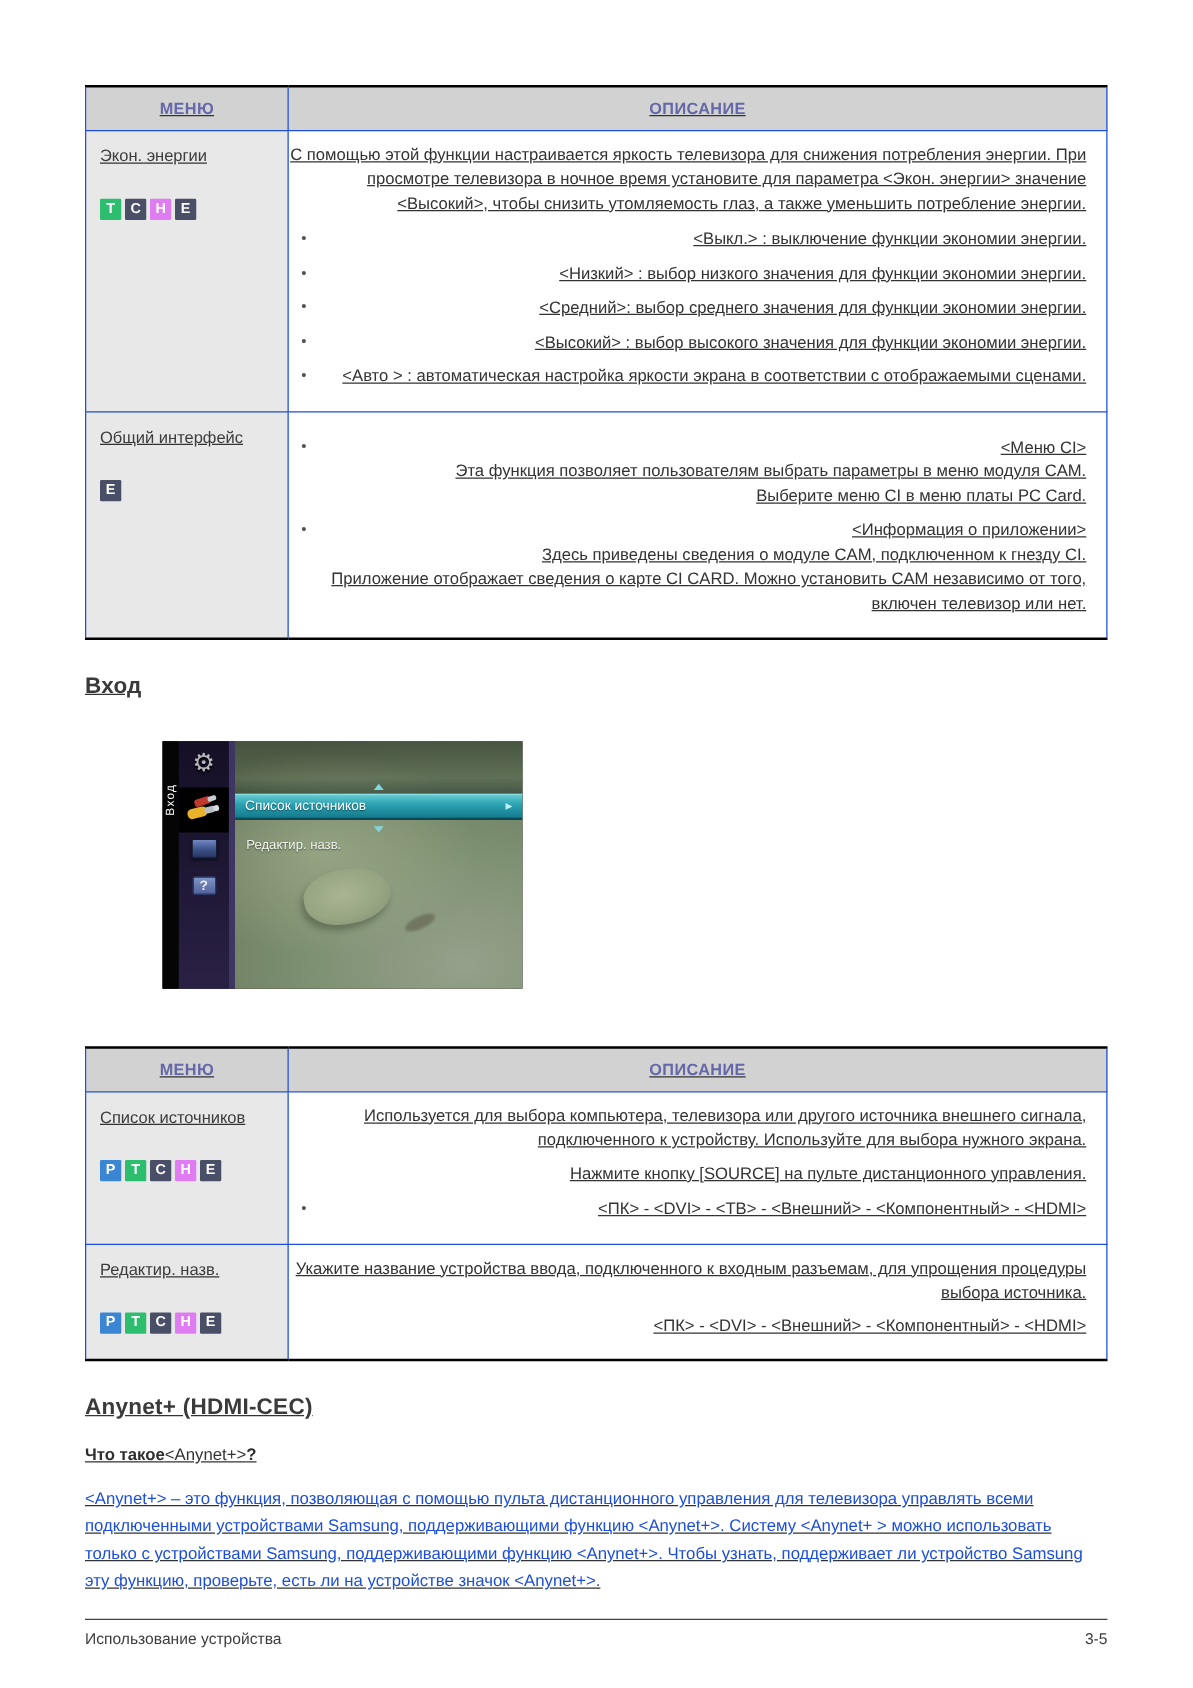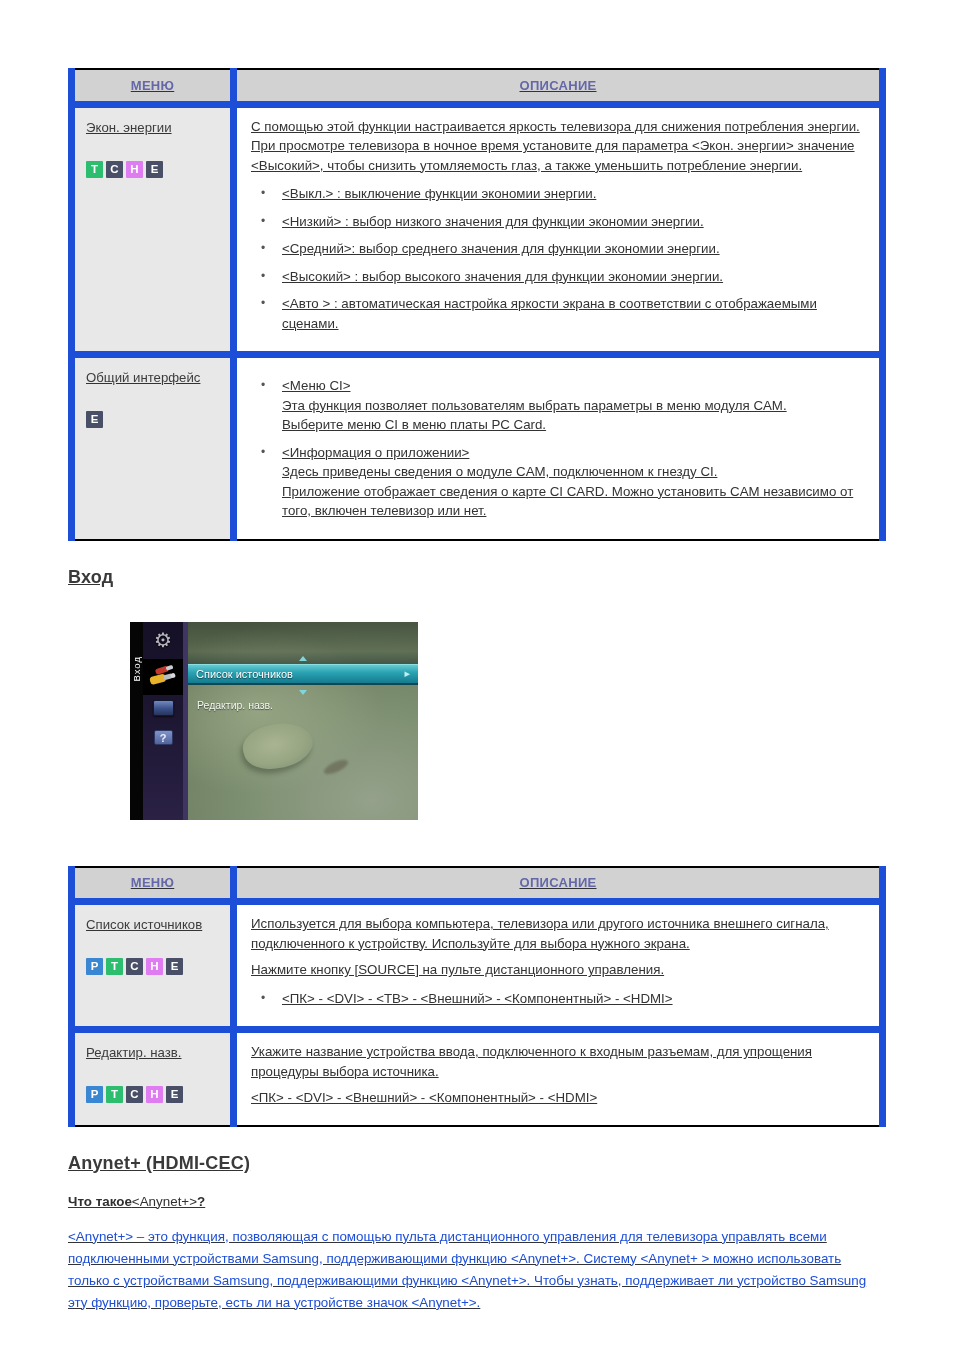--- a/index.html
+++ b/index.html
@@ -14,21 +14,21 @@
   .page { position: absolute; inset: 0; padding: 68px 68px 0 68px; text-decoration: underline; }
 
   
   table.spec-table {
     width: 100%;
     border-collapse: collapse;
     table-layout: fixed;
   }
   table.spec-table col.c-menu { width: 162px; }
   table.spec-table th, table.spec-table td {
-    border: 7px solid #1d4ed8;
+    border: 1px solid #1d4ed8;
   }
   table.spec-table tr.hdr th {
     border-top: 2px solid #000;
     background: #d2d2d2;
     color: #6467a8;
     font-size: 13px;
     font-weight: bold;
     height: 35px;
     text-align: center;
     letter-spacing: 0.3px;
@@ -36,25 +36,26 @@
   table.spec-table tr:last-child td { border-bottom: 2px solid #000; }
   td.menu-cell {
     background: #e8e8e8;
     vertical-align: top;
     padding: 12px 8px 10px 11px;
     font-size: 13.2px;
     color: #3c3c3c;
   }
   td.desc-cell {
     vertical-align: top;
-    padding: 9px 16px 10px 14px;
+    padding: 9px 16px 10px 0;
     font-size: 13.3px;
     line-height: 19.5px;
     color: #333;
     background: #fff;
+    text-align: right;
   }
   .badge-row { margin-top: 26px; }
   .badge {
     display: inline-block;
     width: 17px; height: 17px;
     line-height: 17px;
     margin-right: 3px;
     text-align: center;
     color: #fff;
     font-size: 11.5px;
@@ -313,14 +314,18 @@
         <p class="cell-p">&lt;ПК&gt; - &lt;DVI&gt; - &lt;Внешний&gt; - &lt;Компонентный&gt; - &lt;HDMI&gt;</p>
       </td>
     </tr>
   </tbody>
     </table>
 
   <h2 class="sec-title">Anynet+ (HDMI-CEC)</h2>
   <p class="q-line"><span class="b">Что такое</span><span>&lt;Anynet+&gt;</span><span class="b">?</span></p>
   <p class="anynet-body">&lt;Anynet+&gt; – это функция, позволяющая с помощью пульта дистанционного управления для телевизора управлять всеми подключенными устройствами Samsung, поддерживающими функцию &lt;Anynet+&gt;. Систему &lt;Anynet+ &gt; можно использовать только с устройствами Samsung, поддерживающими функцию &lt;Anynet+&gt;. Чтобы узнать, поддерживает ли устройство Samsung эту функцию, проверьте, есть ли на устройстве значок &lt;Anynet+&gt;.</p>
 
+  <div class="footer">
+    <span>Использование устройства</span>
+    <span>3-5</span>
+  </div>
 
 </div>
 
 </body></html>

